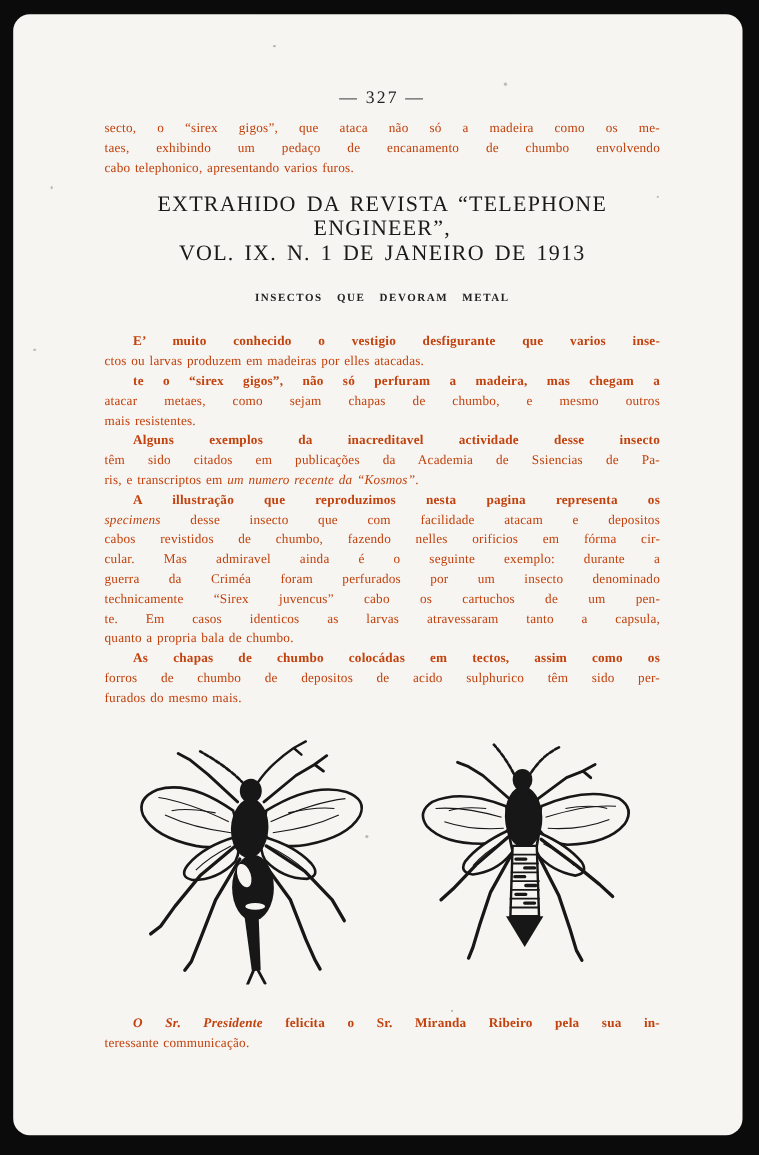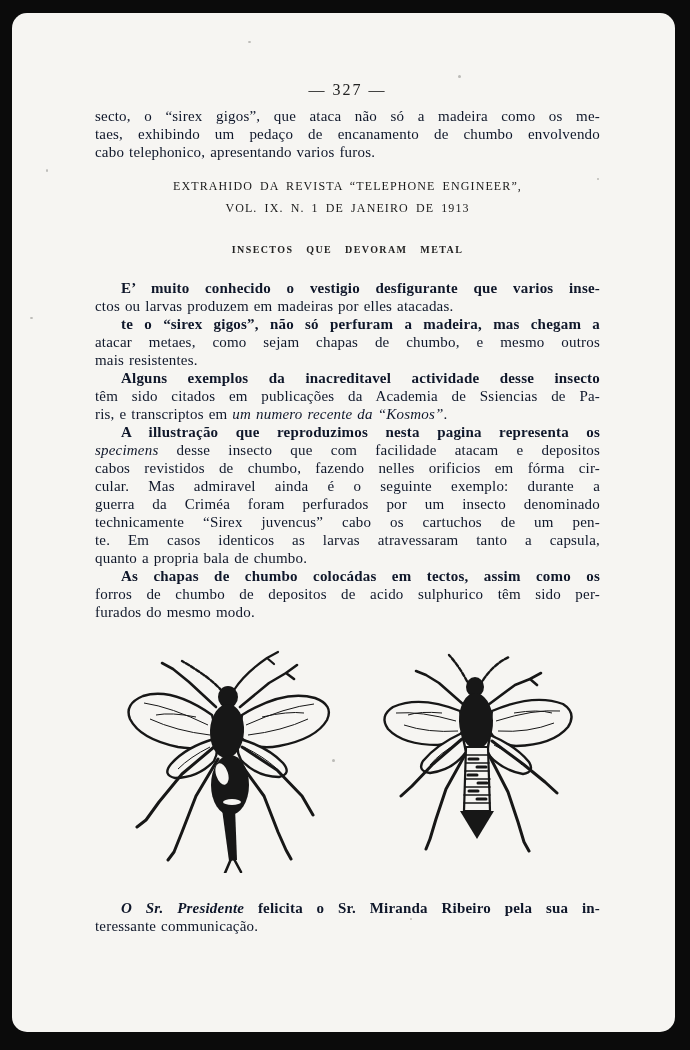--- a/index.html
+++ b/index.html
@@ -24,35 +24,35 @@
     border-radius: 15px;
   }
   .page-number {
     height: 18px;
     font-size: 16px;
     letter-spacing: 2px;
     text-align: center;
     color: #222;
   }
   .para {
-    font-size: 15px;
+    font-size: 12px;
     line-height: 18px;
     letter-spacing: 0.2px;
     word-spacing: 1px;
-    color: #0f172a;
+    color: #c2410c;
   }
   .para .line { text-align: justify; text-align-last: justify; white-space: normal; }
   .para .line.last { text-align-last: left; }
   .para.indent .line:first-child { text-indent: 26px; font-weight: bold; }
   .para.extra-space { margin-top: 11px; }
   .it { font-style: italic; }
   .intro { margin-top: 8px; }
   .heading {
     margin: 14px 0 0 0;
-    font-size: 12px;
+    font-size: 20px;
     font-weight: normal;
     line-height: 22px;
     text-align: center;
     letter-spacing: 1.1px;
     word-spacing: 3px;
     color: #1a1a1a;
   }
   .section-title {
     margin: 24px 0 0 0;
     font-size: 10px;
@@ -122,21 +122,21 @@
           <div class="line"><span>cabos revistidos de chumbo, fazendo nelles orificios em fórma cir-</span></div>
           <div class="line"><span>cular. Mas admiravel ainda é o seguinte exemplo: durante a</span></div>
           <div class="line"><span>guerra da Criméa foram perfurados por um insecto denominado</span></div>
           <div class="line"><span>technicamente “Sirex juvencus” cabo os cartuchos de um pen-</span></div>
           <div class="line"><span>te. Em casos identicos as larvas atravessaram tanto a capsula,</span></div>
           <div class="line last"><span>quanto a propria bala de chumbo.</span></div>
         </div>
       <div class="para indent">
           <div class="line"><span>As chapas de chumbo colocádas em tectos, assim como os</span></div>
           <div class="line"><span>forros de chumbo de depositos de acido sulphurico têm sido per-</span></div>
-          <div class="line last"><span>furados do mesmo modo.</span></div>
+          <div class="line last"><span>furados do mesmo mais.</span></div>
         </div>
     </div>
 
     <div class="figures">
 
       <svg class="fig-left" width="224" height="226" viewBox="0 0 224 226" aria-hidden="true">
 
         <path class="ink" stroke-width="2.4" stroke-dasharray="4 2" d="M106,44 C97,34 85,25 66,14"></path>
         <path class="ink" stroke-width="2.2" d="M118,43 C127,29 138,20 151,11 M151,11 L162,5 M151,11 L158,17"></path>
 

